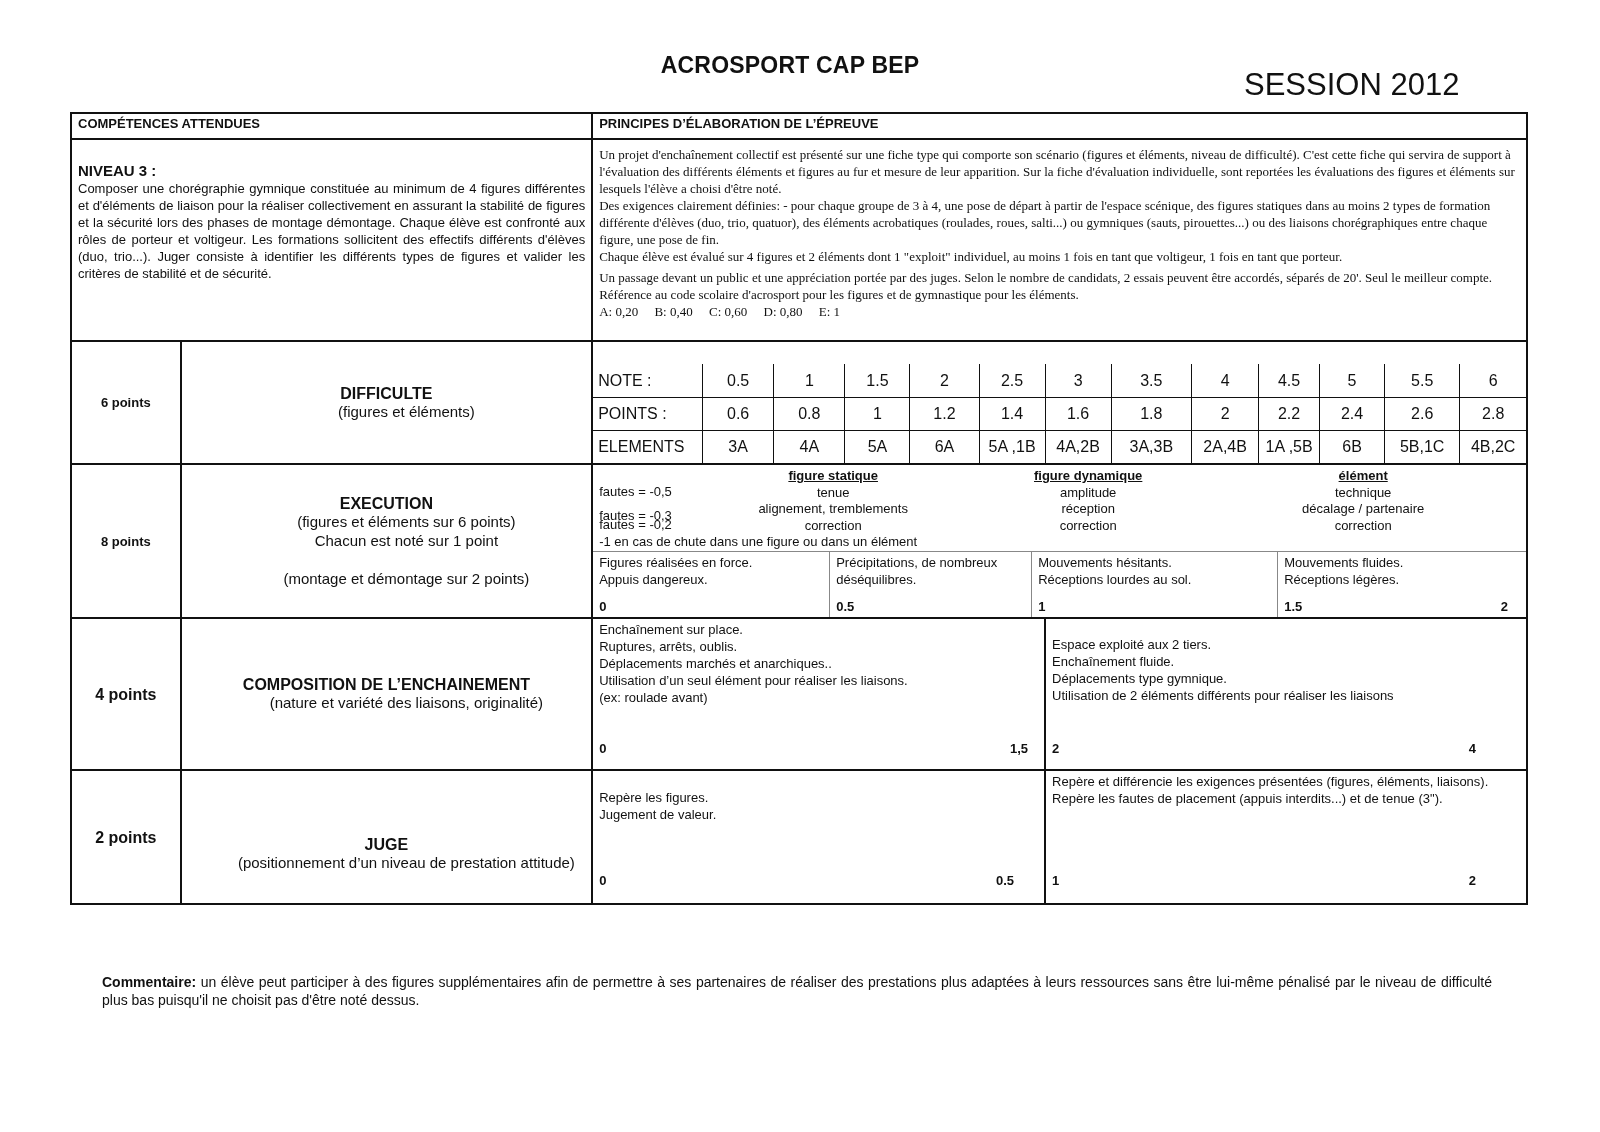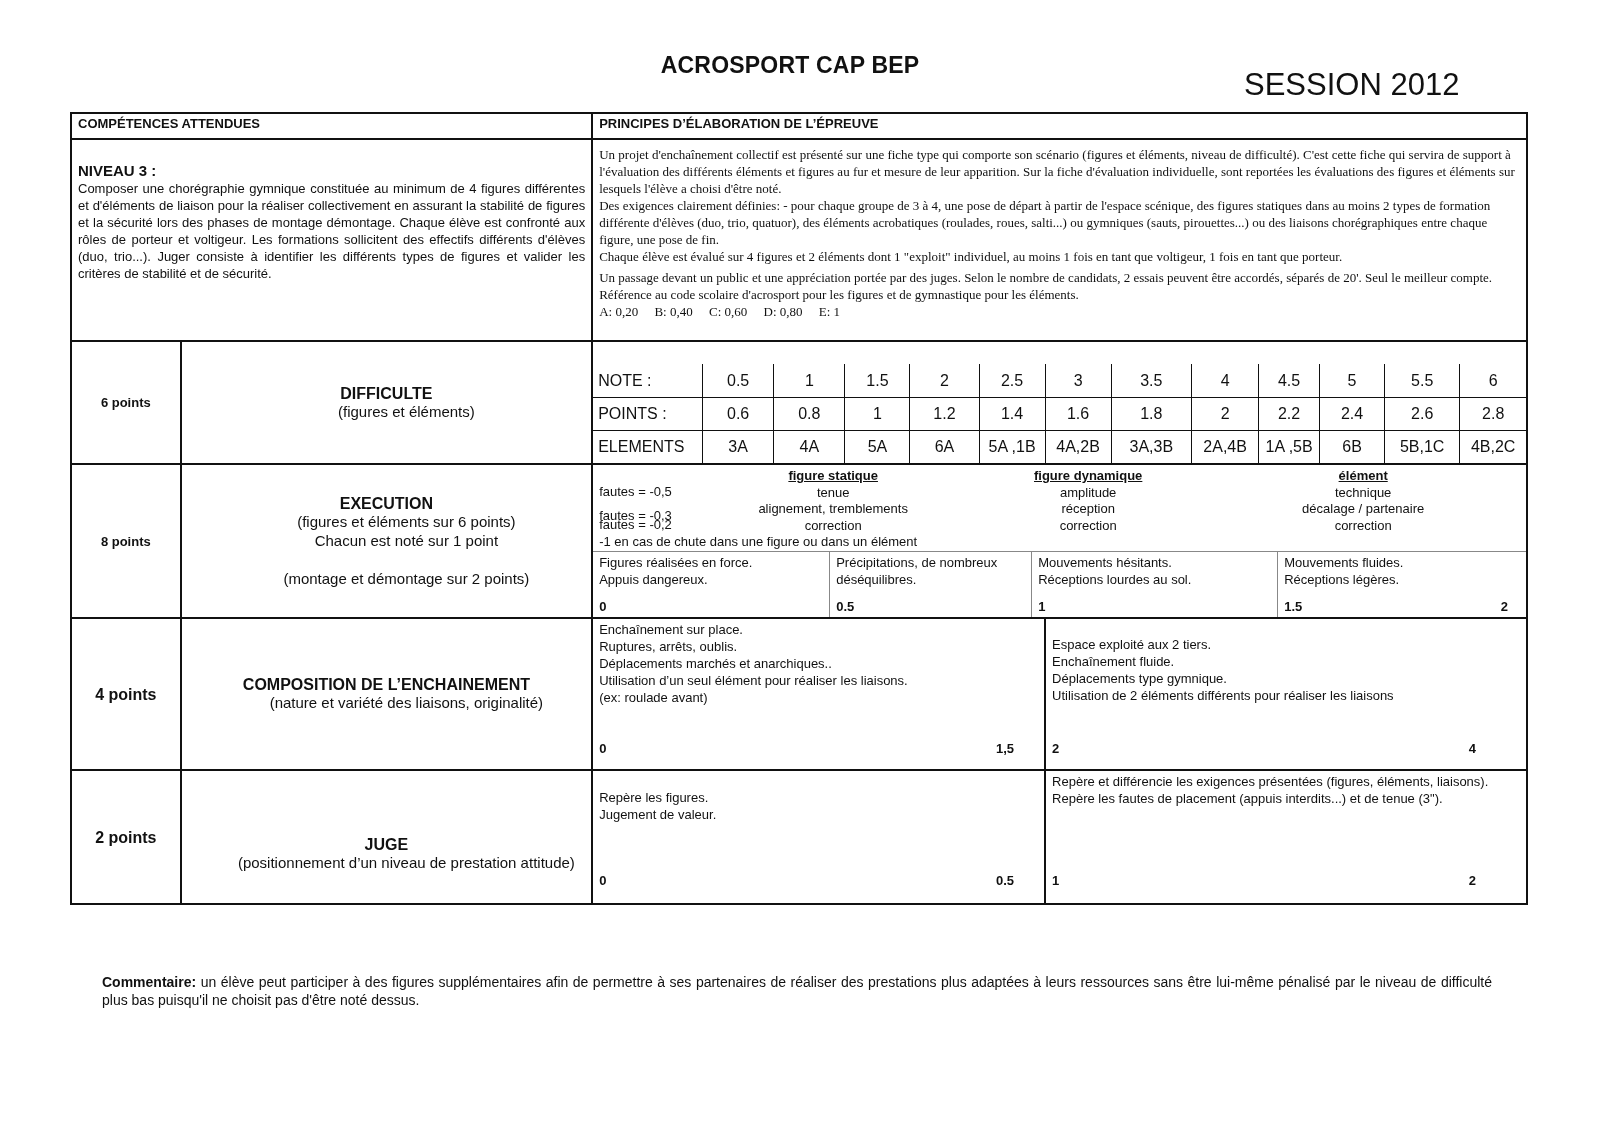--- a/index.html
+++ b/index.html
@@ -215,21 +215,21 @@
       <div class="el-sub">(nature et variété des liaisons, originalité)</div>
     </td>
     <td style="padding:0">
       <div class="box" style="height:150px">
         <div>Enchaînement sur place.</div>
         <div>Ruptures, arrêts, oublis.</div>
         <div>Déplacements marchés et anarchiques..</div>
         <div>Utilisation d’un seul élément pour réaliser les liaisons.</div>
         <div>(ex: roulade avant)</div>
         <span class="score" style="left:6px;bottom:12px">0</span>
-        <span class="score" style="right:30px;bottom:12px">1,5</span>
+        <span class="score" style="right:16px;bottom:12px">1,5</span>
       </div>
     </td>
     <td style="padding:0">
       <div class="box" style="height:150px;padding-top:17px">
         <div>Espace exploité aux 2 tiers.</div>
         <div>Enchaînement fluide.</div>
         <div>Déplacements type gymnique.</div>
         <div>Utilisation de 2 éléments différents pour réaliser les liaisons</div>
         <span class="score" style="left:6px;bottom:12px">2</span>
         <span class="score" style="right:50px;bottom:12px">4</span>

